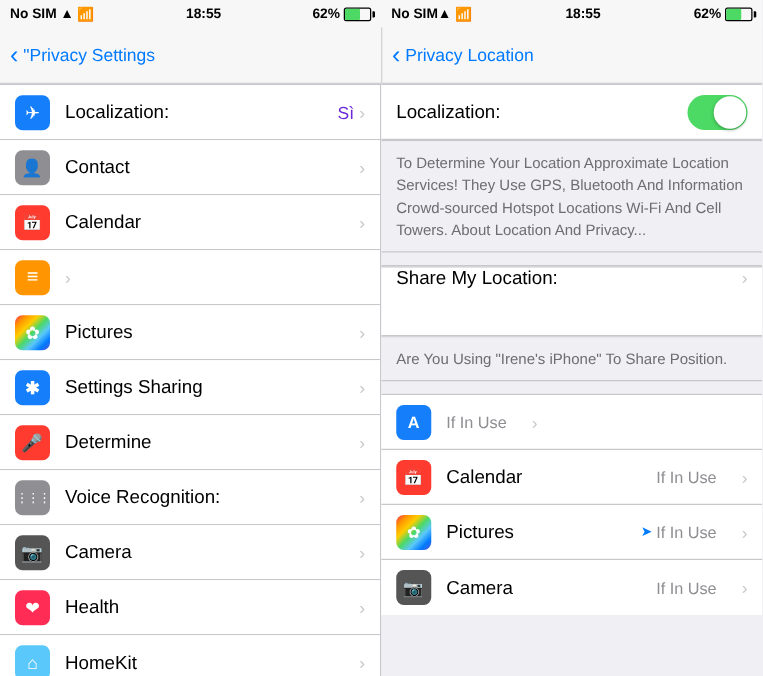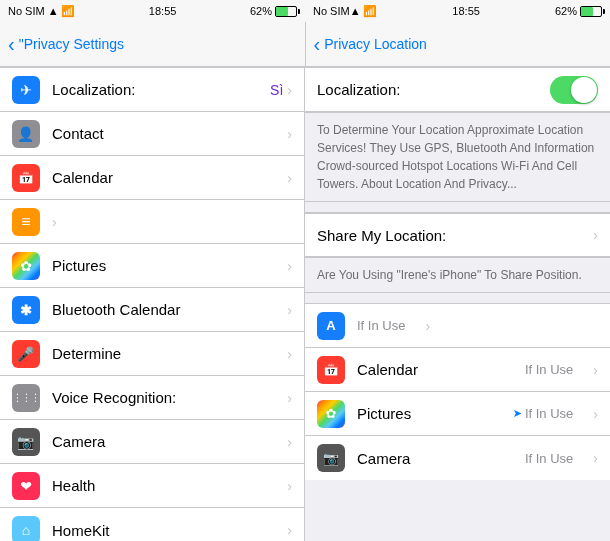--- a/index.html
+++ b/index.html
@@ -20,21 +20,21 @@
       background: #f7f7f7;
     }
     .status-bar {
       flex: 1;
       height: 22px;
       display: flex;
       align-items: center;
       justify-content: space-between;
       padding: 0 8px;
       font-size: 11px;
-      font-weight: 400;
+      font-weight: 700;
       color: #000;
       background: #f7f7f7;
     }
     .status-bar-left { display: flex; align-items: center; gap: 3px; }
     .status-bar-right { display: flex; align-items: center; gap: 3px; }
 
     
     .nav-bar-row {
       display: flex;
       width: 100%;
@@ -179,23 +179,23 @@
       padding: 8px 12px;
       font-size: 12px;
       color: #6d6d72;
       line-height: 1.5;
       border-bottom: 1px solid #c8c7cc;
     }
 
     
     .share-location-item {
       display: flex;
-      align-items: center;
+      align-items: flex-start;
       padding: 0 12px;
-      height: 44px;
+      height: 56px;
       background: #fff;
       border-top: 1px solid #c8c7cc;
       border-bottom: 1px solid #c8c7cc;
     }
     .share-label {
       flex: 1;
       font-size: 15px;
       color: #000;
     }
 
@@ -373,21 +373,21 @@
           <span style="color:#fff;font-size:14px;">✿</span>
         </div>
         <span class="list-item-label">Pictures</span>
         <span class="chevron">›</span>
       </div>
 
       <div class="list-item">
         <div class="list-item-icon icon-blue">
           <span style="color:#fff;font-size:14px;font-weight:bold;">✱</span>
         </div>
-        <span class="list-item-label">Bluetooth Calendar</span>
+        <span class="list-item-label">Settings Sharing</span>
         <span class="chevron">›</span>
       </div>
 
       <div class="list-item">
         <div class="list-item-icon icon-red">
           <span style="color:#fff;font-size:14px;">🎤</span>
         </div>
         <span class="list-item-label">Determine</span>
         <span class="chevron">›</span>
       </div>

